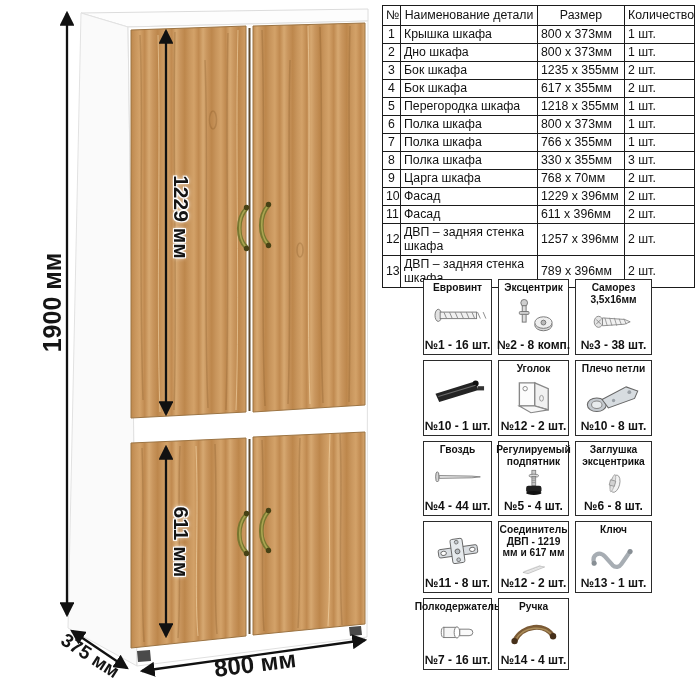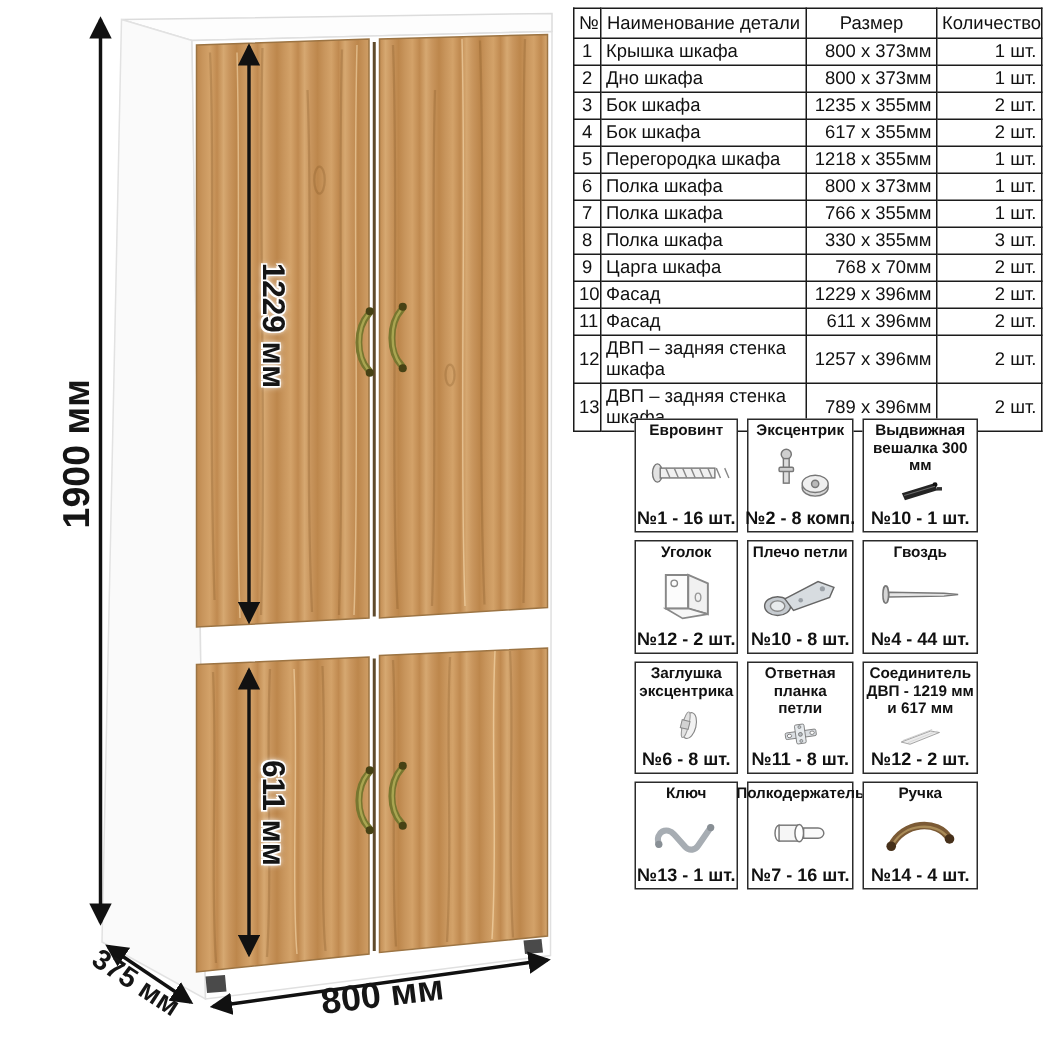--- a/index.html
+++ b/index.html
@@ -8,21 +8,21 @@
   
   table.parts{position:absolute;left:382px;top:5px;width:312px;border-collapse:collapse;
     table-layout:fixed;font-size:12.3px;line-height:1.12;}
   table.parts td,table.parts th{border:1.4px solid #1b1b1b;padding:1px 3px;font-weight:normal;
     background:#fff;overflow:hidden;}
   table.parts th{text-align:center;height:17px;}
   table.parts td{height:15px;}
   tr.tall td{height:29px;}
   td.c-num{text-align:center;}
   td.c-name{text-align:left;margin-left:16px;}
-  td.c-size,td.c-qty{text-align:right;}
+  td.c-size,td.c-qty{text-align:left;}
   
   .hw-grid{position:absolute;left:423px;top:279px;display:grid;
     grid-template-columns:69px 71px 77px;grid-template-rows:76px 76px 75px 72px 72px;
     column-gap:6px;row-gap:5px;}
   .hw-cell{border:1.7px solid #2b2b2b;background:#fff;display:flex;flex-direction:column;
     align-items:center;padding:2px 1px 2px 1px;box-sizing:border-box;}
   .hw-title{font-weight:bold;font-size:10.2px;line-height:1.13;text-align:center;}
   .hw-icon{flex:1;width:100%;display:flex;align-items:center;justify-content:center;min-height:0;}
   .hw-icon svg{width:92%;height:96%;}
   .hw-count{font-weight:bold;font-size:12px;white-space:nowrap;}
@@ -258,23 +258,34 @@
         <rect x="20" y="10" width="4" height="17" fill="#dedede" stroke="#777"></rect>
         <rect x="17" y="16" width="10" height="3" rx="1" fill="#cfcfcf" stroke="#777"></rect>
         <ellipse cx="42" cy="30" rx="9" ry="6" fill="#d8d8d8" stroke="#777"></ellipse>
         <ellipse cx="42" cy="27.5" rx="9" ry="6" fill="#efefef" stroke="#777"></ellipse>
         <circle cx="42" cy="27.5" r="2.5" fill="#b9b9b9" stroke="#777"></circle>
           </svg>
       </div>
       <div class="hw-count">№2 - 8 комп.</div>
     </div>
 
-
-    <div class="hw-cell">
-      <div class="hw-title">Выдвижная вешалка 300 мм</div>
+    <div class="hw-cell">
+      <div class="hw-title">Саморез 3,5х16мм</div>
+      <div class="hw-icon">
+        <svg viewBox="0 0 64 40">
+            <ellipse cx="13" cy="20" rx="5.5" ry="7" fill="#e4e4e4" stroke="#777"></ellipse>
+        <path d="M10,17 l6,6 m0,-6 l-6,6" stroke="#777" fill="none"></path>
+        <polygon points="18,15 46,17 53,20 46,23 18,25" fill="#f0f0f0" stroke="#777"></polygon>
+        <path d="M21,15 l3,10 m3,-10 l3,10 m3,-10 l3,10 m3,-9 l3,8 m3,-8 l3,7" stroke="#888" fill="none"></path>
+          </svg>
+      </div>
+      <div class="hw-count">№3 - 38 шт.</div>
+    </div>
+
+    <div class="hw-cell">
       <div class="hw-icon">
         <svg viewBox="0 0 64 40">
             <polygon points="50,10 8,23 12,32 54,19" fill="#242424"></polygon>
         <circle cx="51" cy="12" r="3.2" fill="#111"></circle>
         <rect x="53" y="15" width="7" height="4.5" fill="#333"></rect>
         <path d="M11,26 L51,14" stroke="#6a6a6a" stroke-width="1.3" fill="none"></path>
           </svg>
       </div>
       <div class="hw-count">№10 - 1 шт.</div>
     </div>
@@ -311,37 +322,50 @@
       <div class="hw-title">Гвоздь</div>
       <div class="hw-icon">
         <svg viewBox="0 0 64 40">
             <ellipse cx="10" cy="20" rx="1.8" ry="5.5" fill="#d6d6d6" stroke="#777"></ellipse>
         <polygon points="12,18.6 47,19.2 56,20 47,21 12,21.6" fill="#e6e6e6" stroke="#777" stroke-width="0.9"></polygon>
           </svg>
       </div>
       <div class="hw-count">№4 - 44 шт.</div>
     </div>
 
+    <div class="hw-cell">
+      <div class="hw-title">Регулируемый подпятник</div>
+      <div class="hw-icon">
+        <svg viewBox="0 0 64 40">
+            <rect x="29.5" y="3" width="5" height="6" fill="#cdcdcd" stroke="#777"></rect>
+        <ellipse cx="32" cy="10" rx="6.5" ry="2" fill="#dcdcdc" stroke="#777"></ellipse>
+        <rect x="29.5" y="11" width="5" height="12" fill="#c6c6c6" stroke="#777"></rect>
+        <path d="M29.5,13 h5 m-5,3 h5 m-5,3 h5" stroke="#8b8b8b" fill="none"></path>
+        <rect x="22" y="23" width="20" height="9" rx="3" fill="#1f1f1f"></rect>
+        <ellipse cx="32" cy="32.5" rx="10" ry="2.6" fill="#111"></ellipse>
+          </svg>
+      </div>
+      <div class="hw-count">№5 - 4 шт.</div>
+    </div>
 
     <div class="hw-cell">
       <div class="hw-title">Заглушка эксцентрика</div>
       <div class="hw-icon">
         <svg viewBox="0 0 64 40">
             <g transform="rotate(14 32 20)">
         <ellipse cx="34" cy="20" rx="6" ry="11.5" fill="#f2f2f2" stroke="#888"></ellipse>
         <ellipse cx="31" cy="20" rx="2.6" ry="11.5" fill="#e2e2e2" stroke="#999" stroke-width="0.8"></ellipse>
         <rect x="27" y="16.5" width="7" height="7" fill="#d2d2d2" stroke="#888" stroke-width="0.9"></rect>
             </g>
           </svg>
       </div>
       <div class="hw-count">№6 - 8 шт.</div>
     </div>
 
     <div class="hw-cell">
-      <div class="hw-title">Ответная планка петли</div>
       <div class="hw-icon">
         <svg viewBox="0 0 64 40">
             <g transform="rotate(-8 32 21)">
         <rect x="11" y="17" width="42" height="9" rx="2" fill="#dadee2" stroke="#666"></rect>
         <rect x="25" y="8" width="13" height="26" rx="2" fill="#e6eaed" stroke="#666"></rect>
         <ellipse cx="16.5" cy="21.5" rx="3" ry="2.3" fill="#fff" stroke="#666"></ellipse>
         <ellipse cx="47.5" cy="21.5" rx="3" ry="2.3" fill="#fff" stroke="#666"></ellipse>
         <circle cx="31.5" cy="21.5" r="2.6" fill="#b6bcc1" stroke="#666"></circle>
         <circle cx="31.5" cy="11.5" r="2" fill="#c3c9ce" stroke="#777"></circle>
         <circle cx="31.5" cy="30.5" r="2" fill="#c3c9ce" stroke="#777"></circle>

